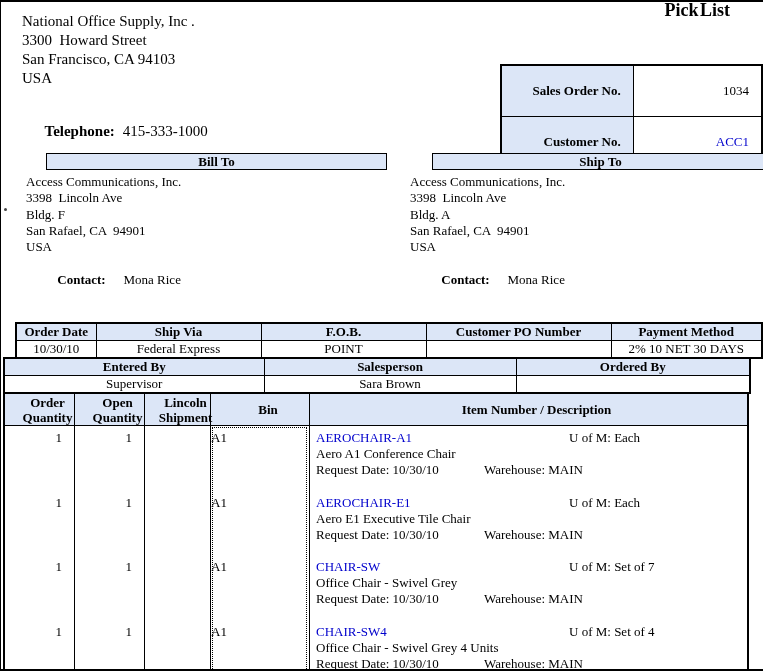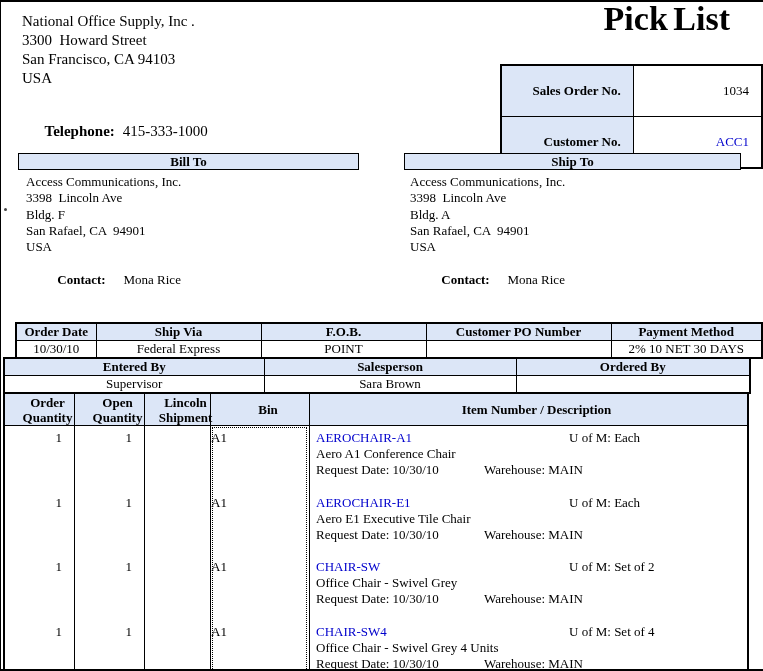--- a/index.html
+++ b/index.html
@@ -10,29 +10,29 @@
     box-sizing:border-box;
   }
   .b{font-weight:bold;}
   .link{color:var(--link,#0000CC);}
   
   .company{position:absolute;left:21px;top:10px;font-size:15px;line-height:19px;}
   .company .line{white-space:pre;}
   .company .blank{height:15px;}
   .company .tel-val{margin-left:8px;}
   
-  .title{position:absolute;top:-2px;right:33px;margin:0;font-size:34px;font-weight:bold;word-spacing:-3px;}
+  .title{position:absolute;top:-2px;right:33px;margin:0;font-size:18px;font-weight:bold;word-spacing:-3px;}
   
   .order-box{position:absolute;left:499px;top:62px;border-collapse:collapse;border:2px solid #000;}
   .order-box td{border:1px solid #000;height:26px;text-align:right;font-size:13px;padding:12px;}
   .order-box td.lbl{background:var(--fill,#DCE6F7);font-weight:bold;width:119px;}
   .order-box td.val{width:120px;}
   
   .sec-hdr{position:absolute;top:151px;height:17px;line-height:16px;background:var(--fill,#DCE6F7);
-    border:1px solid #000;font-weight:bold;font-size:13px;text-align:center;box-sizing:border-box;}
+    border:1px solid #000;font-weight:bold;font-size:13px;text-align:center;box-sizing:border-box;margin-left:28px;}
   .hdr-bill{left:17px;width:341px;}
   .hdr-ship{left:403px;width:337px;}
   .addr{position:absolute;font-size:13px;line-height:16.3px;}
   .addr .line{white-space:pre;}
   .addr-bill{left:25px;top:172px;}
   .addr-ship{left:409px;top:172px;}
   .addr-lbl{display:inline-block;width:72px;text-align:center;font-weight:bold;}
   .addr-val{margin-left:6px;}
   
   .info-table{position:absolute;left:2px;width:746px;border-collapse:collapse;border:2px solid #000;table-layout:fixed;}
@@ -234,21 +234,21 @@
       </div>
 
       <div class="item-row">
         <div class="cell qty">1</div>
         <div class="cell qty">1</div>
         <div class="cell ship"></div>
         <div class="cell binc">A1</div>
         <div class="cell desc">
           <div class="row1">
             <span class="ino link">CHAIR-SW</span>
-            <span class="uom">U of M: Set of 2</span>
+            <span class="uom">U of M: Set of 7</span>
           </div>
           <div class="row2">Office Chair - Swivel Grey</div>
           <div class="row3">
             <span class="req">Request Date: 10/30/10</span>
             <span class="wh">Warehouse: MAIN</span>
           </div>
         </div>
       </div>
 
       <div class="item-row">

